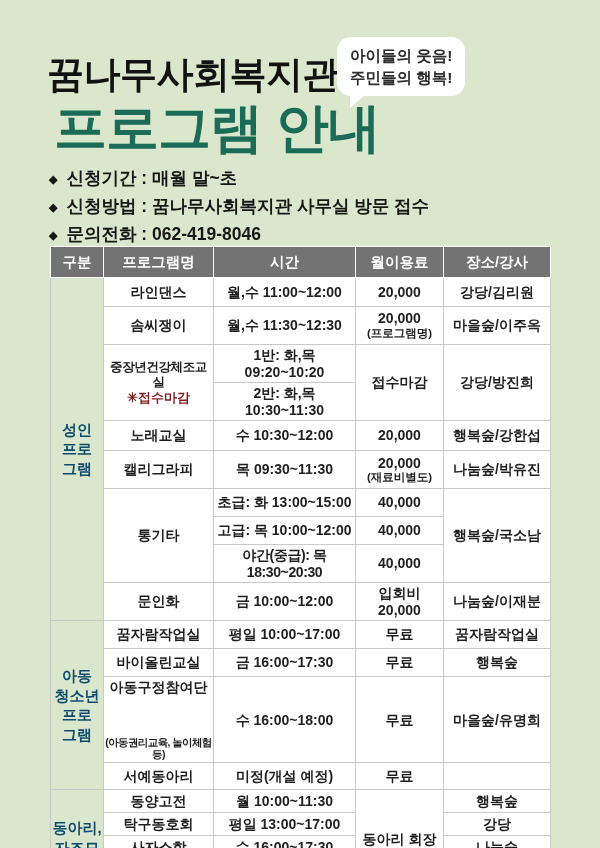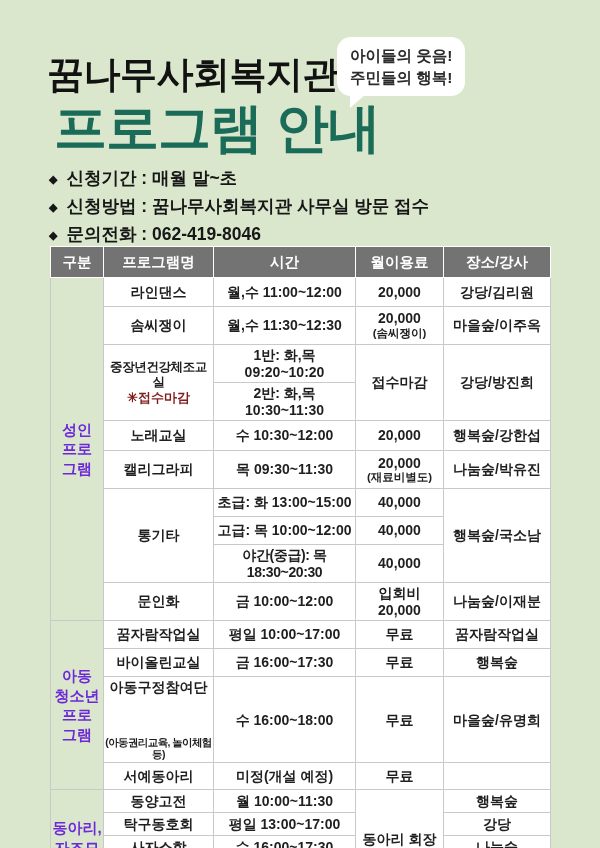--- a/index.html
+++ b/index.html
@@ -57,21 +57,21 @@
   }
   .program-table td{
     background:#ffffff;
     border:1px solid #c9c9c9;
     text-align:center;vertical-align:middle;
     font-size:14px;font-weight:700;color:#1f1f1f;
     padding:2px 1px;line-height:1.18;
   }
   td.group-cell{
     background:transparent;
-    color:#6d28d9;font-size:15px;font-weight:800;line-height:1.3;
+    color:#0c4a6e;font-size:15px;font-weight:800;line-height:1.3;
   }
   .prog-note{color:#7f1d1d;font-size:13px;font-weight:800;}
   .sub-note{font-size:11.5px;font-weight:700;}
   .prog-sub{font-size:10.5px;letter-spacing:-0.6px;margin-top:40px;}
   .time-tight{font-size:12.5px;letter-spacing:-0.4px;}
 
   tr.h29{height:29px} tr.h38{height:38px} tr.h22{height:22px}
   tr.h30{height:30px} tr.h28{height:28px} tr.h27{height:27px} tr.h23{height:23px}
 </style>
 </head>
@@ -131,21 +131,21 @@
         <td>라인댄스</td>
         <td>월,수 11:00~12:00</td>
         <td>20,000</td>
         <td>강당/김리원</td>
       </tr>
       <tr class="h38">
         <td>솜씨쟁이</td>
         <td>월,수 11:30~12:30</td>
         <td>
           <div>20,000</div>
-          <div class="sub-note">(솜씨쟁이)</div>
+          <div class="sub-note">(프로그램명)</div>
         </td>
         <td>마을숲/이주옥</td>
       </tr>
       <tr class="h22">
         <td rowspan="2">
           <div class="time-tight">중장년건강체조교실</div>
           <div class="prog-note">✳접수마감</div>
         </td>
         <td>1반: 화,목 09:20~10:20</td>
         <td rowspan="2">접수마감</td>

